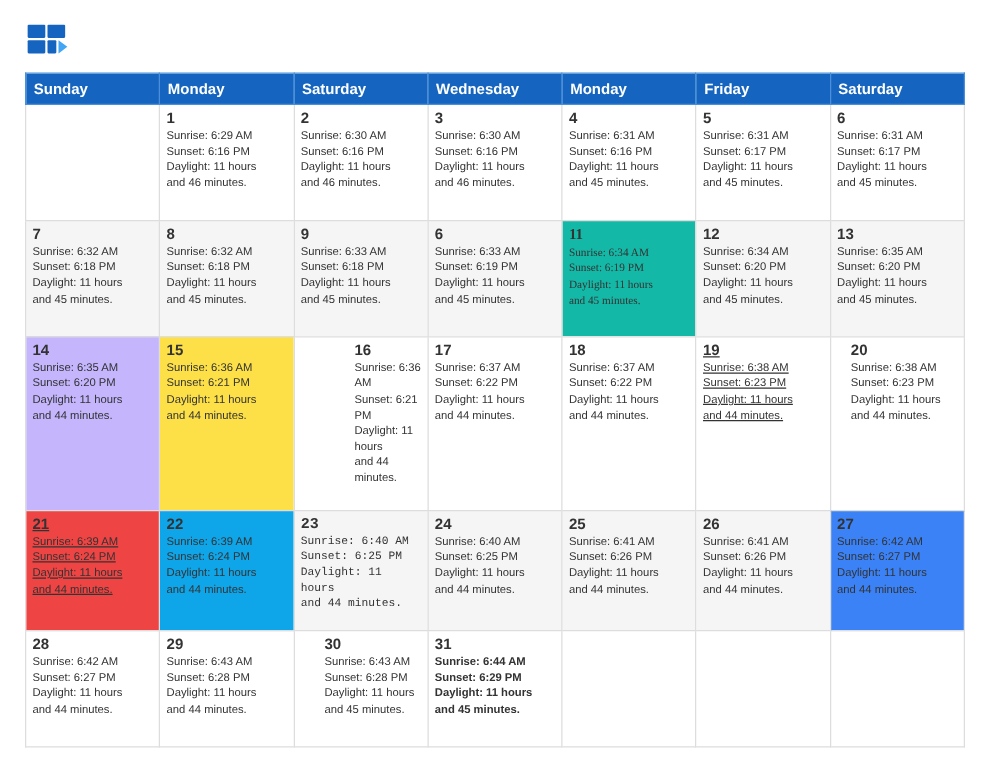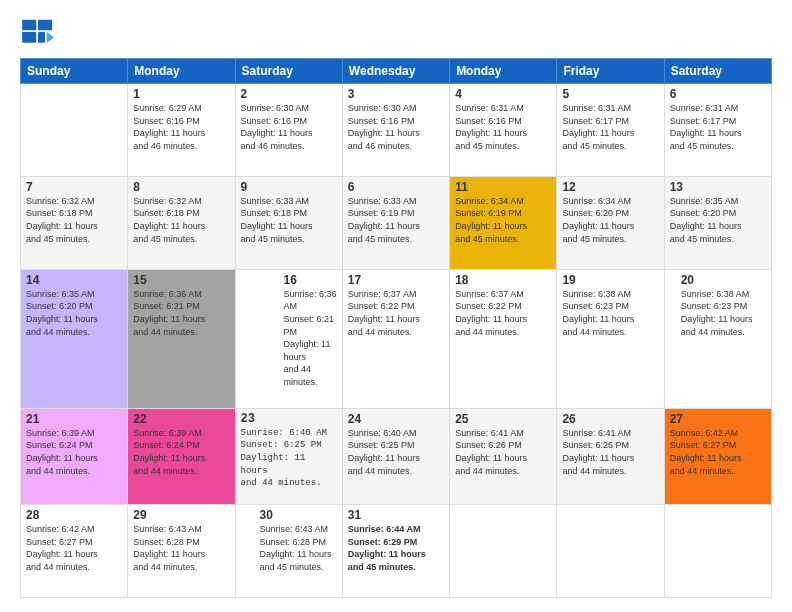--- a/index.html
+++ b/index.html
@@ -201,21 +201,21 @@
 Daylight: 11 hours
 and 45 minutes.</div>
           </td>
           <td style="background-color: rgb(245, 245, 245);">
             <span class="day-number">6</span>
             <div class="day-info" style="white-space: pre-line;">Sunrise: 6:33 AM
 Sunset: 6:19 PM
 Daylight: 11 hours
 and 45 minutes.</div>
           </td>
-          <td style="background-color: #eab308;">
+          <td style="background-color: #14b8a6; font-family: Liberation Serif, serif;">
             <span class="day-number">11</span>
             <div class="day-info" style="white-space: pre-line;">Sunrise: 6:34 AM
 Sunset: 6:19 PM
 Daylight: 11 hours
 and 45 minutes.</div>
           </td>
           <td style="background-color: rgb(245, 245, 245);">
             <span class="day-number">12</span>
             <div class="day-info" style="white-space: pre-line;">Sunrise: 6:34 AM
 Sunset: 6:20 PM
@@ -231,21 +231,21 @@
           </td>
         </tr>
         <tr>
           <td style="background-color: #c4b5fd;">
             <span class="day-number">14</span>
             <div class="day-info" style="white-space: pre-line;">Sunrise: 6:35 AM
 Sunset: 6:20 PM
 Daylight: 11 hours
 and 44 minutes.</div>
           </td>
-          <td style="background-color: #a3a3a3;">
+          <td style="background-color: #fde047;">
             <span class="day-number">15</span>
             <div class="day-info" style="white-space: pre-line;">Sunrise: 6:36 AM
 Sunset: 6:21 PM
 Daylight: 11 hours
 and 44 minutes.</div>
           </td>
           <td style="background-color: rgb(255, 255, 255); padding-left: 48px;">
             <span class="day-number">16</span>
             <div class="day-info" style="white-space: pre-line;">Sunrise: 6:36 AM
 Sunset: 6:21 PM
@@ -259,44 +259,44 @@
 Daylight: 11 hours
 and 44 minutes.</div>
           </td>
           <td style="background-color: rgb(255, 255, 255);">
             <span class="day-number">18</span>
             <div class="day-info" style="white-space: pre-line;">Sunrise: 6:37 AM
 Sunset: 6:22 PM
 Daylight: 11 hours
 and 44 minutes.</div>
           </td>
-          <td style="background-color: rgb(255, 255, 255);">
+          <td style="background-color: rgb(255, 255, 255); text-decoration: underline;">
             <span class="day-number">19</span>
             <div class="day-info" style="white-space: pre-line;">Sunrise: 6:38 AM
 Sunset: 6:23 PM
 Daylight: 11 hours
 and 44 minutes.</div>
           </td>
           <td style="background-color: rgb(255, 255, 255); padding-left: 16px;">
             <span class="day-number">20</span>
             <div class="day-info" style="white-space: pre-line;">Sunrise: 6:38 AM
 Sunset: 6:23 PM
 Daylight: 11 hours
 and 44 minutes.</div>
           </td>
         </tr>
         <tr>
-          <td style="background-color: #f0abfc;">
+          <td style="background-color: #ef4444; text-decoration: underline;">
             <span class="day-number">21</span>
             <div class="day-info" style="white-space: pre-line;">Sunrise: 6:39 AM
 Sunset: 6:24 PM
 Daylight: 11 hours
 and 44 minutes.</div>
           </td>
-          <td style="background-color: #ec4899;">
+          <td style="background-color: #0ea5e9;">
             <span class="day-number">22</span>
             <div class="day-info" style="white-space: pre-line;">Sunrise: 6:39 AM
 Sunset: 6:24 PM
 Daylight: 11 hours
 and 44 minutes.</div>
           </td>
           <td style="background-color: rgb(245, 245, 245); font-family: Liberation Mono, monospace;">
             <span class="day-number">23</span>
             <div class="day-info" style="white-space: pre-line;">Sunrise: 6:40 AM
 Sunset: 6:25 PM
@@ -317,21 +317,21 @@
 Daylight: 11 hours
 and 44 minutes.</div>
           </td>
           <td style="background-color: rgb(245, 245, 245);">
             <span class="day-number">26</span>
             <div class="day-info" style="white-space: pre-line;">Sunrise: 6:41 AM
 Sunset: 6:26 PM
 Daylight: 11 hours
 and 44 minutes.</div>
           </td>
-          <td style="background-color: #f97316;">
+          <td style="background-color: #3b82f6;">
             <span class="day-number">27</span>
             <div class="day-info" style="white-space: pre-line;">Sunrise: 6:42 AM
 Sunset: 6:27 PM
 Daylight: 11 hours
 and 44 minutes.</div>
           </td>
         </tr>
         <tr>
           <td style="background-color: rgb(255, 255, 255);">
             <span class="day-number">28</span>

